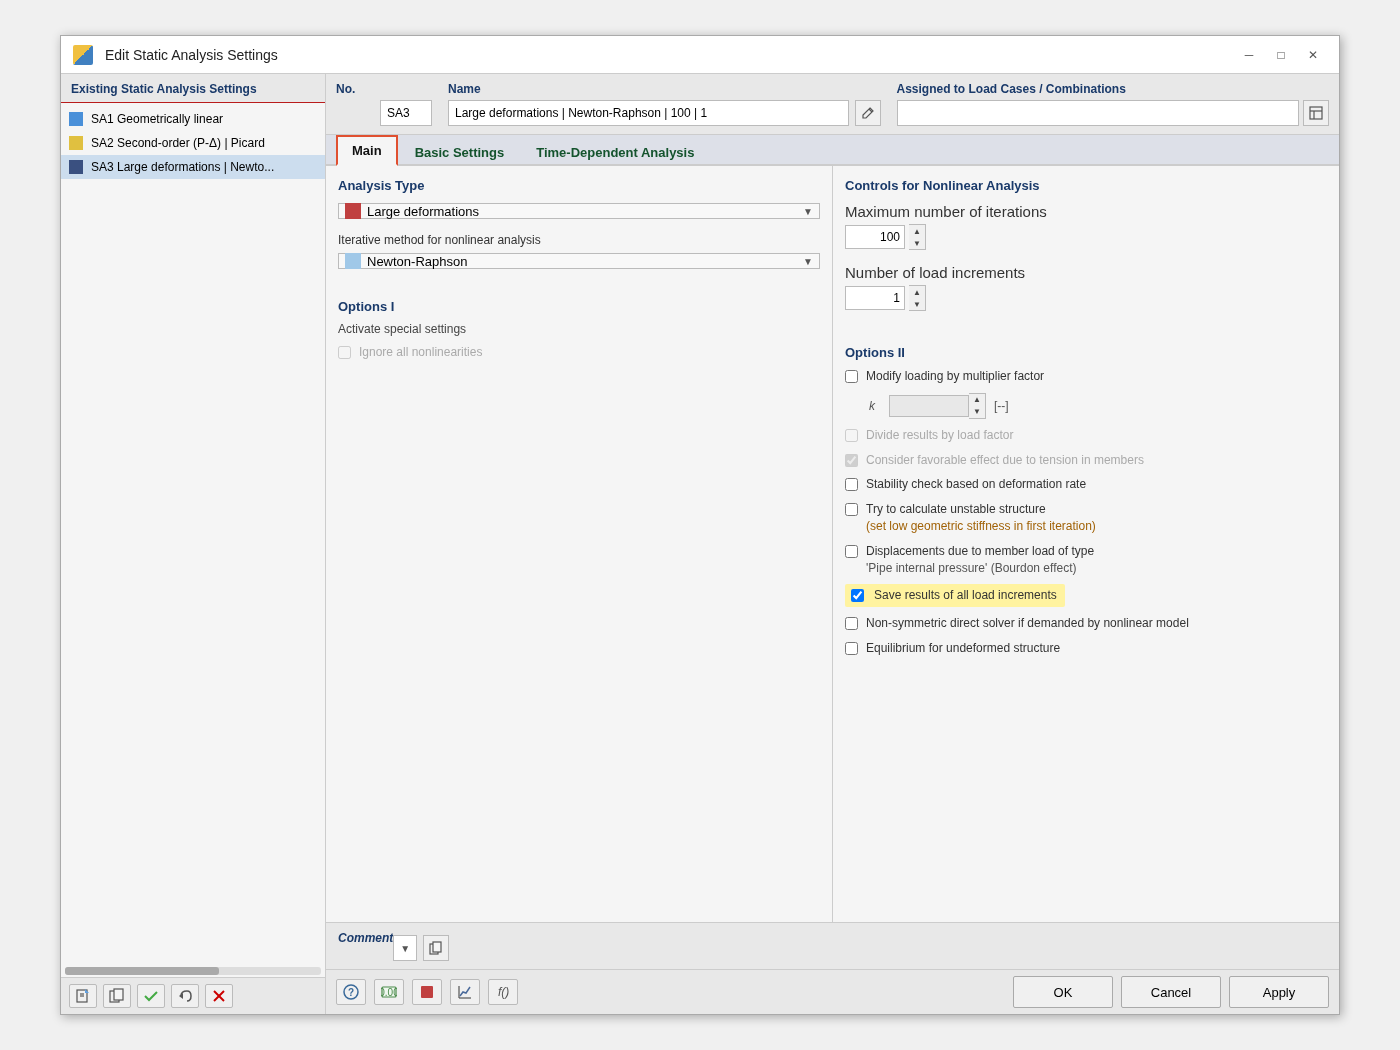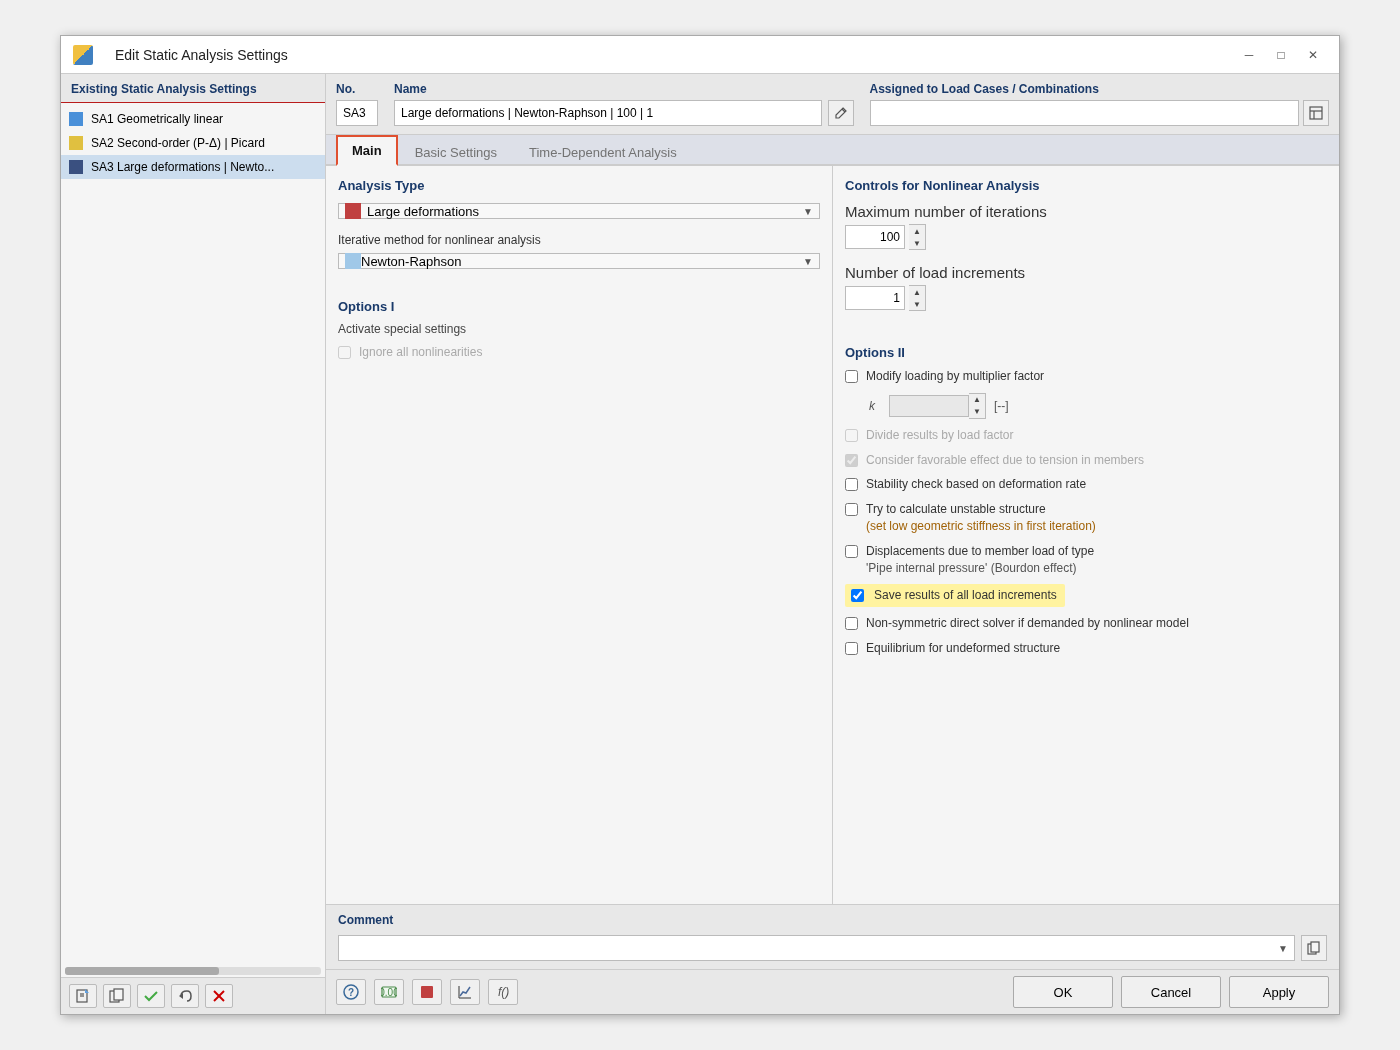--- a/index.html
+++ b/index.html
@@ -28,21 +28,21 @@
       border-bottom: 1px solid #ccc;
       padding: 8px 12px;
       display: flex;
       align-items: center;
       justify-content: space-between;
       height: 38px;
     }
     .title-bar-left {
       display: flex;
       align-items: center;
-      gap: 22px;
+      gap: 12px;
     }
     .title-icon {
       width: 20px;
       height: 20px;
       background: linear-gradient(135deg, #f0c040 50%, #4080c0 50%);
       border-radius: 2px;
       flex-shrink: 0;
     }
     .title-text {
       font-size: 14px;
@@ -157,21 +157,21 @@
       font-size: 12px;
       color: #1a3a6a;
     }
     .field-input {
       border: 1px solid #bbb;
       background: #fff;
       padding: 3px 6px;
       font-size: 12px;
       height: 26px;
     }
-    .field-no { width: 42px; }
+    .field-no { width: 52px; margin-left: 44px; }
     .field-name-row {
       display: flex;
       align-items: center;
       gap: 6px;
     }
     .edit-icon-btn {
       width: 26px;
       height: 26px;
       border: 1px solid #bbb;
       background: #f0f0f0;
@@ -190,22 +190,23 @@
       padding: 0 10px;
       gap: 2px;
     }
     .tab {
       padding: 6px 14px;
       cursor: pointer;
       font-size: 13px;
       border: 1px solid transparent;
       border-bottom: none;
       background: transparent;
-      color: #737373;
+      color: #14532d;
       margin-bottom: -2px;
+      font-weight: bold;
     }
     .tab.active {
       background: #f5f5f5;
       border: 2px solid #e05030;
       border-bottom: 2px solid #f5f5f5;
       font-weight: bold;
       color: #111;
     }
 
     
@@ -445,24 +446,25 @@
     }
 
     .two-col-content {
       display: flex;
       flex: 1;
       overflow: hidden;
     }
 
     .comment-row {
       display: flex;
-      flex-direction: column;
+      flex-direction: row;
       padding: 8px 12px;
       background: #e8e8e8;
       border-top: 1px solid #ccc;
+      font-style: italic;
     }
     .comment-inner {
       display: flex;
       gap: 6px;
       margin-top: 4px;
     }
   </style>
 </head>
 <body>
 
@@ -587,21 +589,21 @@
                 <div class="dropdown-color"></div>
                 <span>Large deformations</span>
               </div>
               <span class="dropdown-arrow">▼</span>
             </div>
           </div>
 
           <div class="subsection-label">Iterative method for nonlinear analysis</div>
           <div class="dropdown-row">
             <div class="dropdown-select">
-              <div style="display:flex;align-items:center;">
+              <div style="display:flex;align-items:center;gap:6px;">
                 <div style="width:16px;height:16px;background:#a0c8e8;flex-shrink:0;"></div>
                 <span>Newton-Raphson</span>
               </div>
               <span class="dropdown-arrow">▼</span>
             </div>
           </div>
 
           <div class="options-section">
             <div style="height:16px;"></div>
             <div class="options-title">Options I</div>

